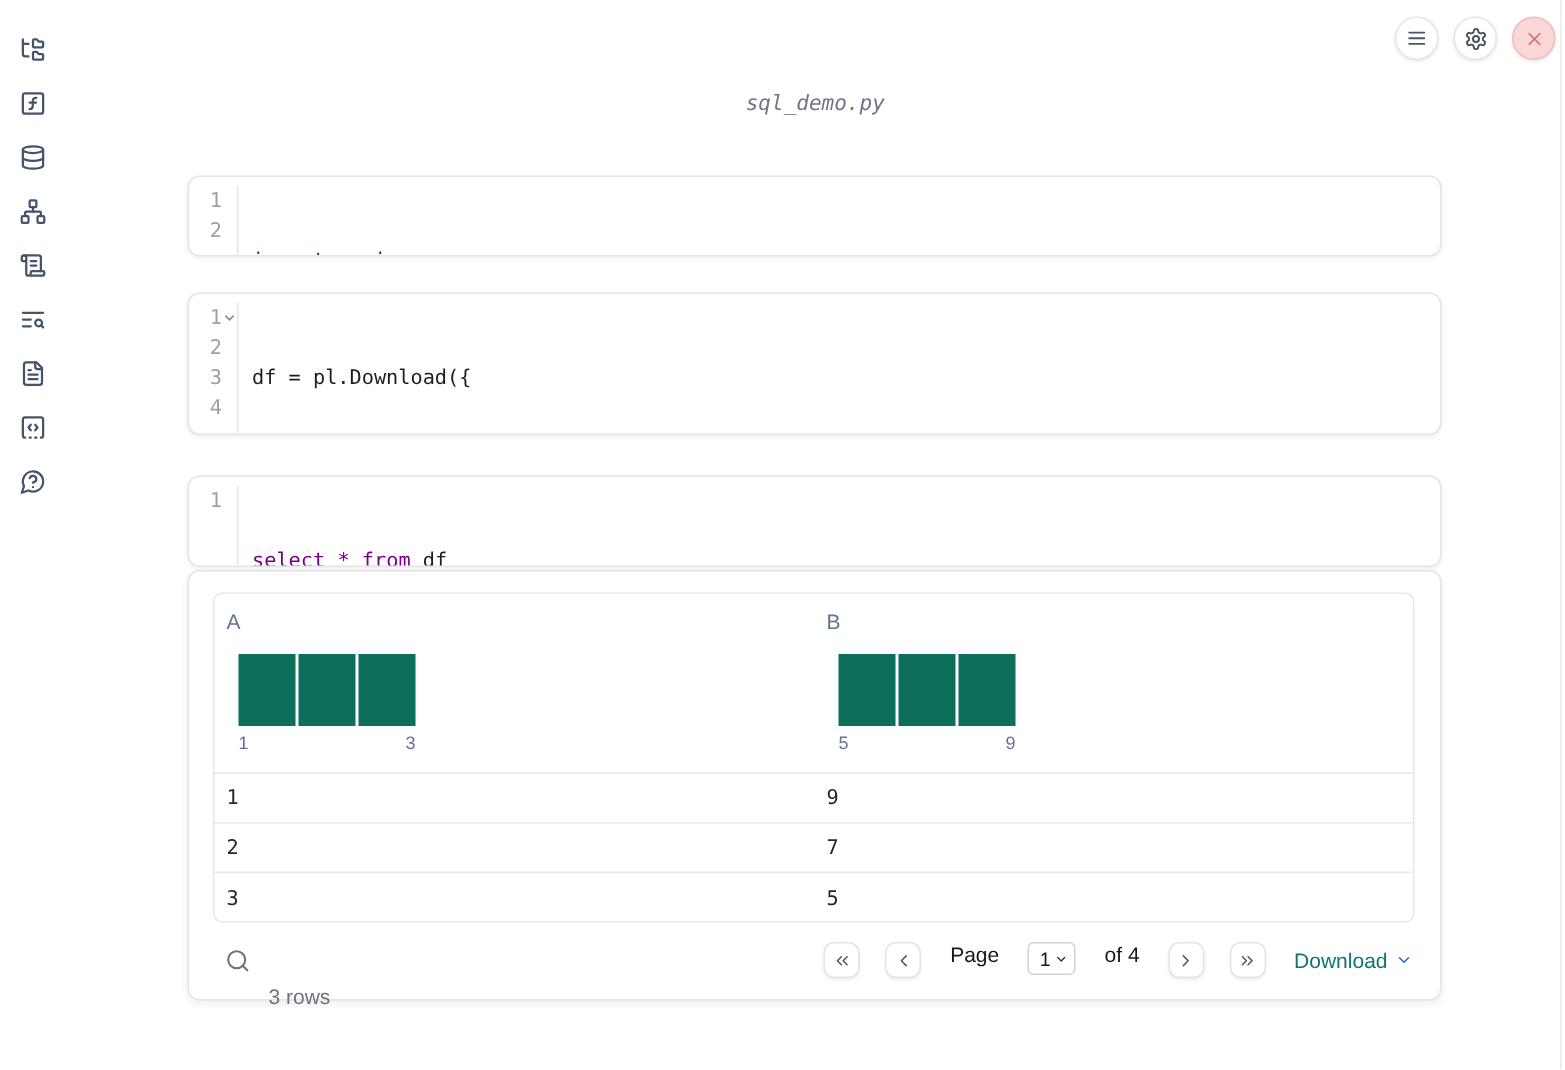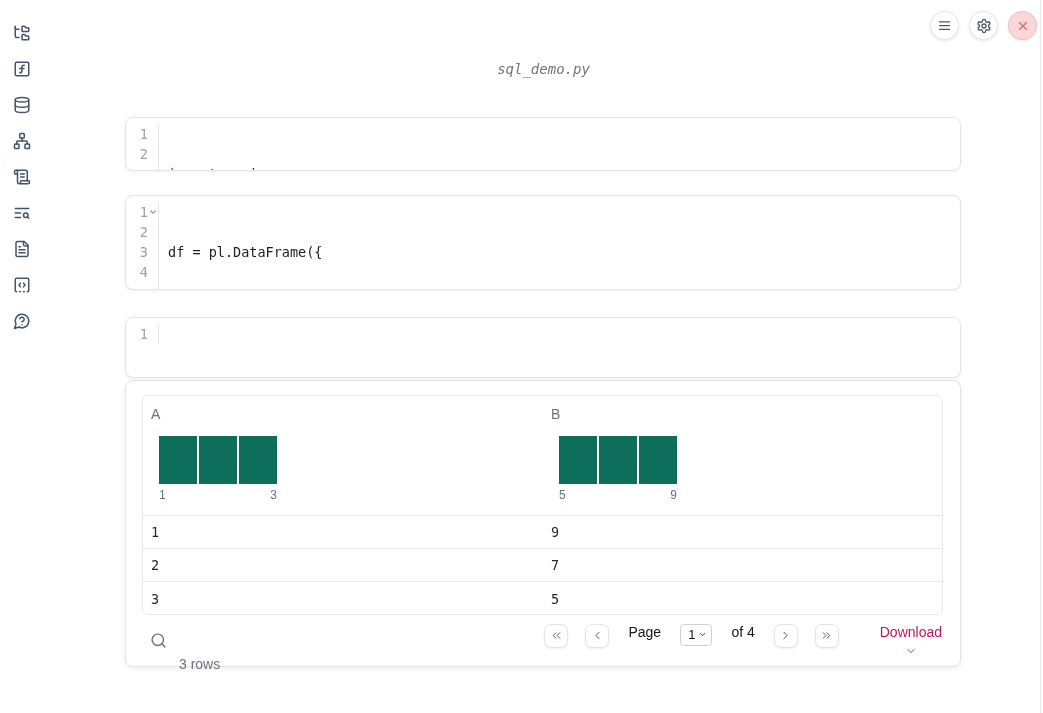--- a/index.html
+++ b/index.html
@@ -54,21 +54,21 @@
   
   .tfoot { position:absolute; left:16px; right:16px; top:244px; height:30px; display:flex; align-items:center; }
   .search-btn { margin-left:8px; width:17px; height:17px; color:#71717a; cursor:pointer; }
   .rows-label { margin-left:12px; color:#6b7280; font-size:14px;margin-top:48px; }
   .pager { margin-left:auto; display:flex; gap:17px; margin-right:2px; }
   .pg-btn { width:24px; height:24px; border:1px solid #e4e4e7; border-radius:7px; background:#fff; box-shadow:0 1px 2px rgba(0,0,0,.07); display:flex; align-items:center; justify-content:center; color:#52525b; cursor:pointer; }
   .pg-btn svg { width:13px; height:13px; stroke-width:1.8; }
   .pg-text { font-size:14px; color:#18181b; margin:0 2px; }
   .pg-select { height:22px; border:1px solid #cfd2d6; border-radius:4px; background:#fff; display:flex; align-items:center; padding:0 4px 0 7px; font-size:13px; color:#18181b; gap:3px; cursor:pointer; }
   .pg-select svg { width:9px; height:9px; stroke-width:2.4; color:#303030; }
-  .download { display:flex; align-items:center; gap:5px; color:#be185d; font-size:14px; margin-left:24px; cursor:pointer;flex-direction:column; }
+  .download { display:flex; align-items:center; gap:5px; color:#0f766e; font-size:14px; margin-left:2px; cursor:pointer; }
   .download svg { width:12px; height:12px; stroke-width:2; color:#2563eb; }
 </style>
 </head>
 <body>
 
 <div class="app">
   <div class="right-edge"></div>
 
   <div class="sidebar">
     <span class="side-icon">
@@ -211,35 +211,38 @@
         <div class="gline">
             <span>3</span>
             <span class="foldcol"></span>
           </div>
         <div class="gline">
             <span>4</span>
             <span class="foldcol"></span>
           </div>
       </div>
       <div class="code-lines">
-        <div class="cl"><span>df = pl.DataFrame({</span></div>
+        <div class="cl"><span>df = pl.Download({</span></div>
         
         
         
       </div>
     </div>
   </div>
 
   <div class="cell" style="top:317px;height:61px;">
     <div class="code-area" style="padding-bottom:5px;">
       <div class="gutter">
         <div class="gline">
             <span>1</span>
             <span class="foldcol"></span>
           </div>
+      </div>
+      <div class="code-lines">
+        <div class="cl"><span class="c-kw">select</span><span> </span><span class="c-kw">*</span><span> </span><span class="c-kw">from</span><span> df</span></div>
       </div>
     </div>
 
   </div>
 
   <div class="output">
     <div class="tablebox">
       <div class="thead">
         <div class="th th-a">
           <div class="col-label">A</div>

